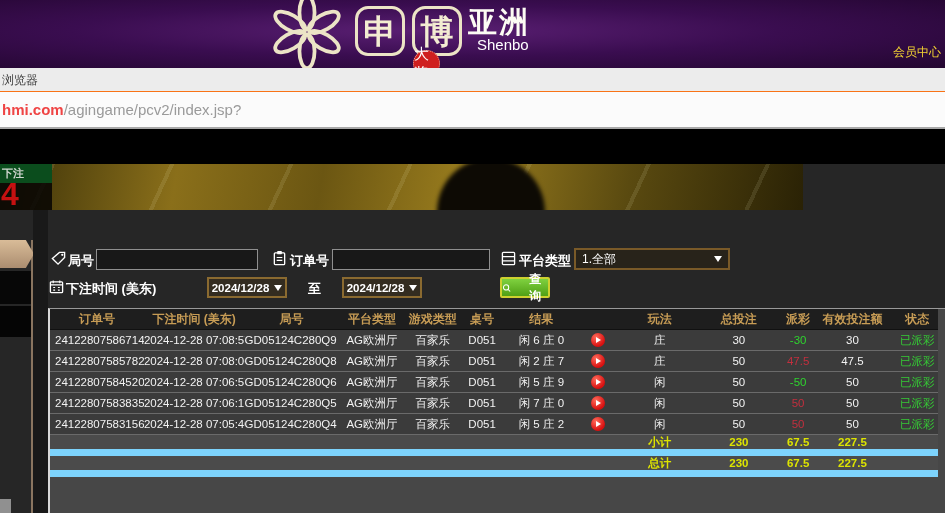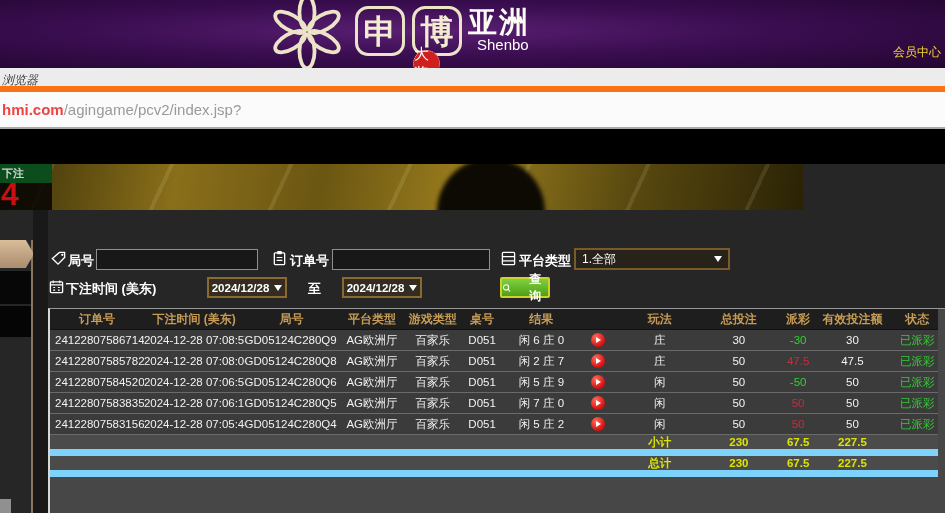--- a/index.html
+++ b/index.html
@@ -20,21 +20,21 @@
           font-size:17px; font-weight:bold; color:#f5d800; letter-spacing:1px; }
   .pill .num { letter-spacing:4px; margin-left:4px; }
   .pill .h { color:#e05510; }
   .member { position:absolute; left:893px; top:44px; color:#f5d431; font-size:12px; }
   .badge { position:absolute; left:413px; top:50px; width:27px; height:27px; border-radius:50%;
            background:#cf1f1f; border:1px dotted #f0b0a0; color:#fff; font-size:15px; display:flex;
            align-items:center; justify-content:center; z-index:2; }
 
   
   .bbar { position:absolute; left:0; top:68px; width:945px; height:24px; background:#ececec;
-          border-bottom:6px solid #f97316; color:#3c3c3c; font-size:12px; line-height:24px; padding-left:2px; z-index:3;font-style:italic; }
+          border-bottom:1px solid #f97316; color:#3c3c3c; font-size:12px; line-height:24px; padding-left:2px; z-index:3; }
   .ubar { position:absolute; left:0; top:92px; width:945px; height:37px; background:#fbfbfb;
           border-bottom:2px solid #a8a8a8; font-size:15px; line-height:35px; padding-left:2px; z-index:3; }
   .ubar .host { color:#ef4444; font-weight:bold; }
   .ubar .path { color:#9a9a9a; }
 
   .blackband { position:absolute; left:0; top:129px; width:945px; height:35px; background:#000; }
 
   
   .game { position:absolute; left:0; top:164px; width:803px; height:46px; overflow:hidden;
           background:linear-gradient(100deg,#3a3008 0%,#8a6f1a 22%,#6b5612 40%,#9a7d1e 58%,#5a4a10 78%,#2a2205 100%); }

